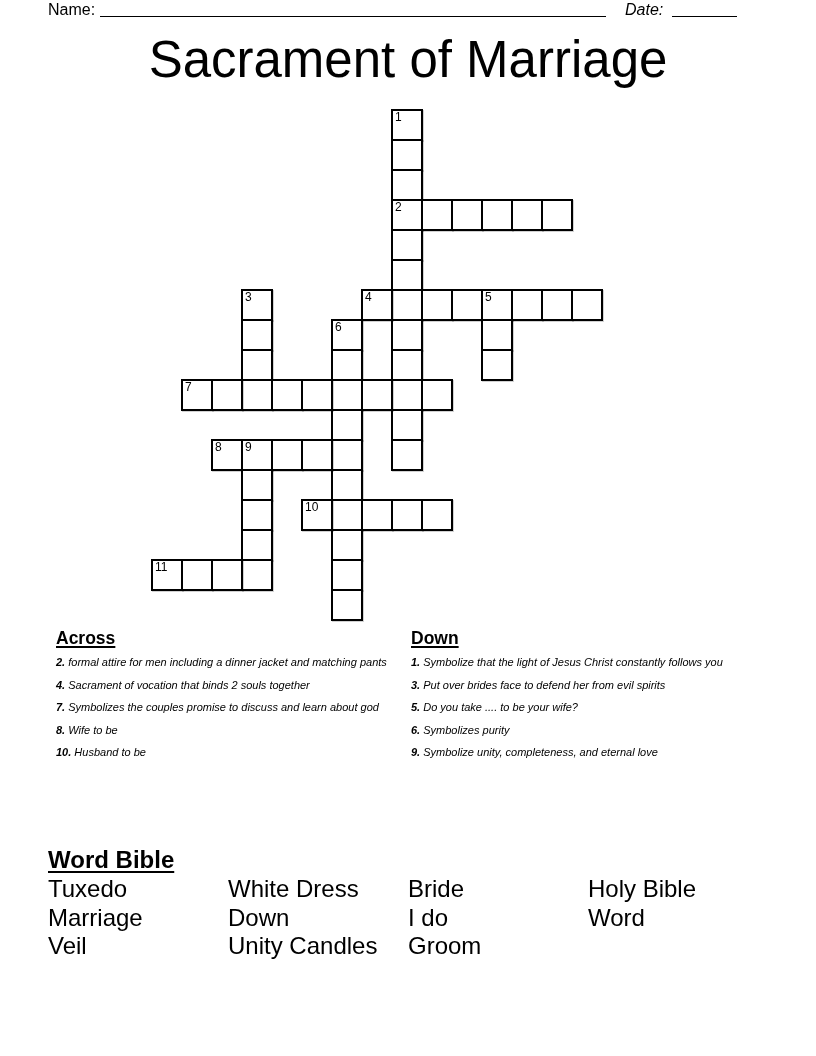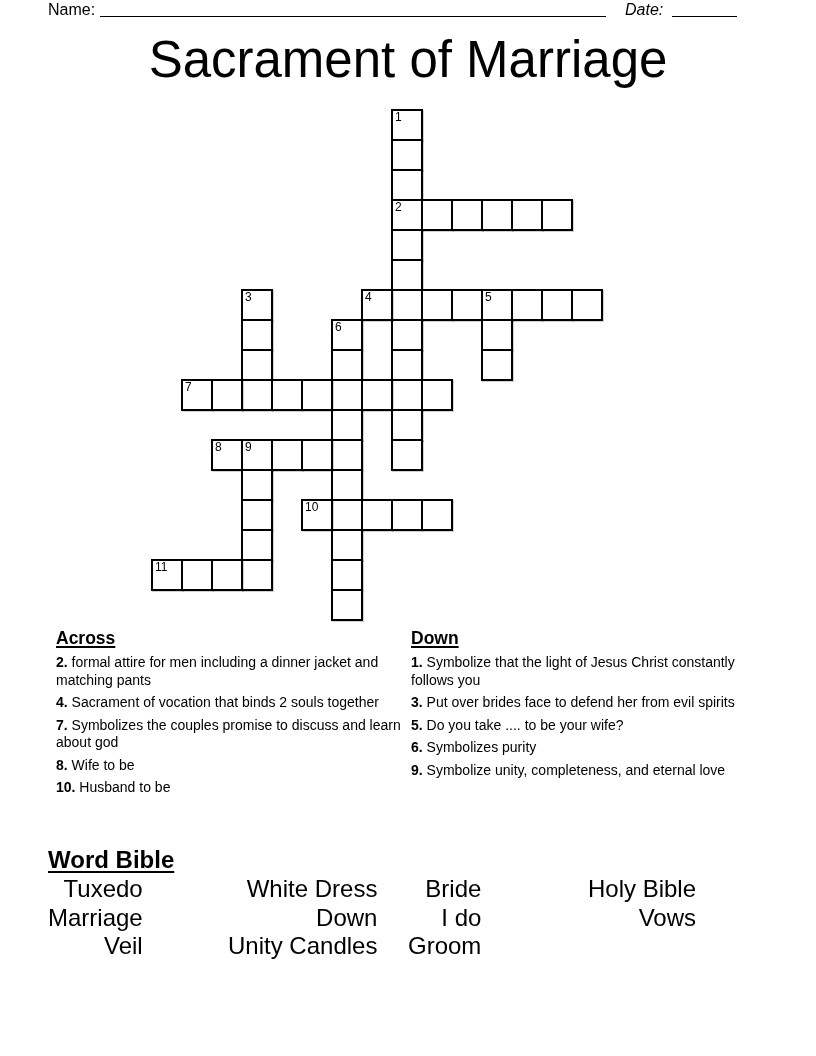--- a/index.html
+++ b/index.html
@@ -38,32 +38,32 @@
   .cell-num { position: absolute; top: 0; left: 2px; font-size: 12px; line-height: 13px; }
 
   
   .clue-col { position: absolute; top: 629px; }
   .clue-col.across { left: 56px; width: 346px; }
   .clue-col.down { left: 411px; width: 342px; }
   .clue-head {
     font-size: 17.5px; font-weight: 700; line-height: 18px; margin: 0 0 7px 0;
     text-decoration: underline; text-decoration-thickness: 1.8px; text-underline-offset: 2px;
   }
-  .clue { font-size: 14px; line-height: 17.5px; margin: 0 0 5px 0; }
+  .clue { font-size: 11px; line-height: 17.5px; margin: 0 0 5px 0; font-style: italic; }
   .clue b { font-weight: 700; }
 
   
   .wordbank { position: absolute; left: 48px; top: 845px; }
   .wb-head {
     font-size: 24px; font-weight: 700; line-height: 29px; margin: 0 0 1px 0;
     text-decoration: underline; text-decoration-thickness: 2px; text-underline-offset: 3px;
   }
   .wb-cols { position: relative; width: 720px; height: 92px; }
   .wb-col { position: absolute; top: 0; }
-  .wb-word { font-size: 24px; line-height: 28.5px; white-space: nowrap; text-align: right; }
+  .wb-word { font-size: 24px; line-height: 28.5px; white-space: nowrap; }
 </style>
 </head>
 <body>
 
 <div class="page">
 
   <span class="hdr-label name">Name:</span>
   <div class="rule name-line"></div>
   <span class="hdr-label date">Date:</span>
   <div class="rule date-line"></div>
@@ -191,18 +191,18 @@
           <div class="wb-word">Down</div>
           <div class="wb-word">Unity Candles</div>
         </div>
         <div class="wb-col" style="left: 360px;">
           <div class="wb-word">Bride</div>
           <div class="wb-word">I do</div>
           <div class="wb-word">Groom</div>
         </div>
         <div class="wb-col" style="left: 540px;">
           <div class="wb-word">Holy Bible</div>
-          <div class="wb-word">Vows</div>
+          <div class="wb-word">Word</div>
         </div>
       </div>
   </div>
 
 </div>
 
 </body></html>

